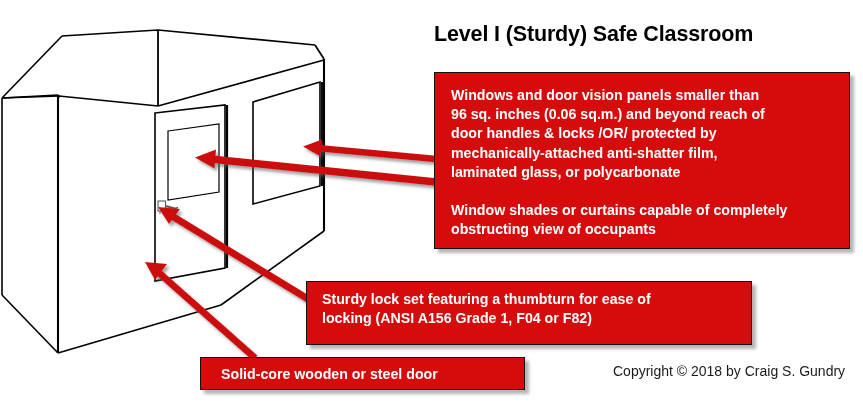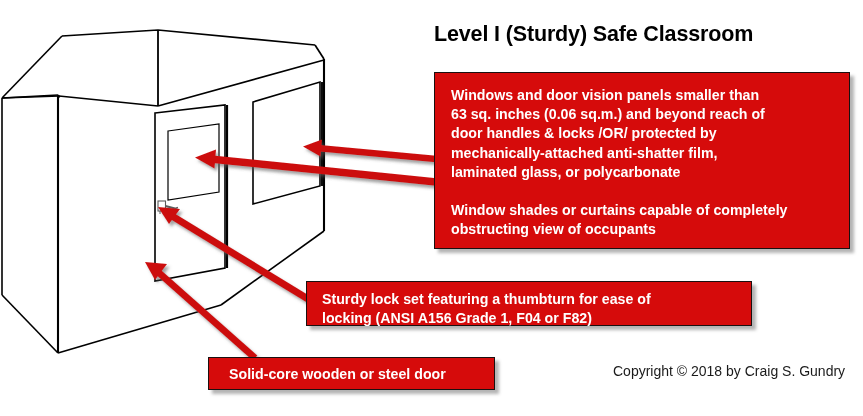--- a/index.html
+++ b/index.html
@@ -61,30 +61,30 @@
     line-height: 19.2px;
   }
   #callout-windows .gap {
     height: 19px;
   }
 
   #callout-lock {
     left: 306px;
     top: 281px;
     width: 446px;
-    height: 45px;
+    height: 64px;
     padding: 8px 12px 8px 15px;
     font-size: 14.2px;
     line-height: 19.4px;
   }
 
   #callout-door {
-    left: 208px;
+    left: 200px;
     top: 357px;
-    width: 287px;
+    width: 325px;
     height: 33px;
     padding: 6px 24px 6px 20px;
     font-size: 14.2px;
     line-height: 20px;
   }
 
   .copyright {
     position: absolute;
     left: 613px;
     top: 363px;
@@ -182,21 +182,21 @@
         <path d="M 255 358 L 158 272" stroke="#CC1111" stroke-width="7" fill="none"></path>
         <path d="M 145 262 L 167 264 L 155 280 Z" fill="#CC1111"></path>
       </g>
     </g>
   </svg>
 
   <div class="title">Level I (Sturdy) Safe Classroom</div>
 
   <div class="callout" id="callout-windows">
     <p>Windows and door vision panels smaller than</p>
-    <p>63 sq. inches (0.06 sq.m.) and beyond reach of</p>
+    <p>96 sq. inches (0.06 sq.m.) and beyond reach of</p>
     <p>door handles &amp; locks /OR/ protected by</p>
     <p>mechanically-attached anti-shatter film,</p>
     <p>laminated glass, or polycarbonate</p>
     <div class="gap"></div>
     <p>Window shades or curtains capable of completely</p>
     <p>obstructing view of occupants</p>
   </div>
 
   <div class="callout" id="callout-lock">
     <p>Sturdy lock set featuring a thumbturn for ease of</p>

